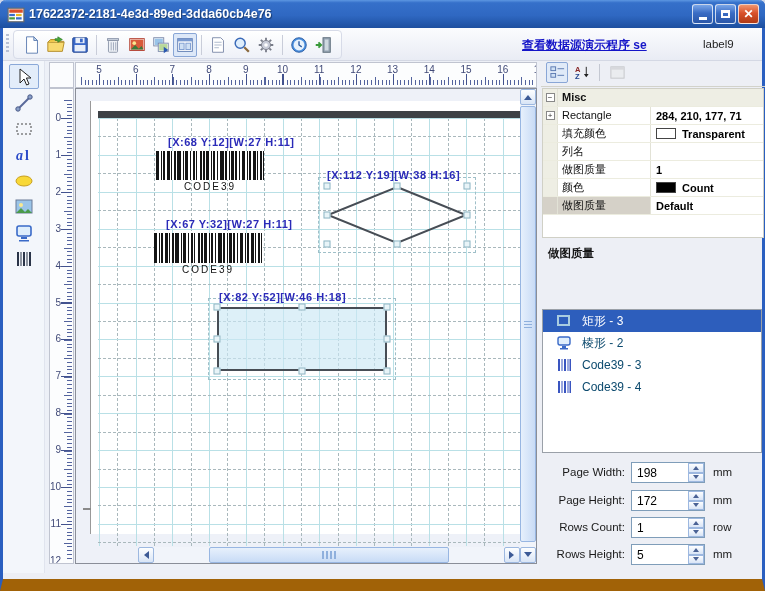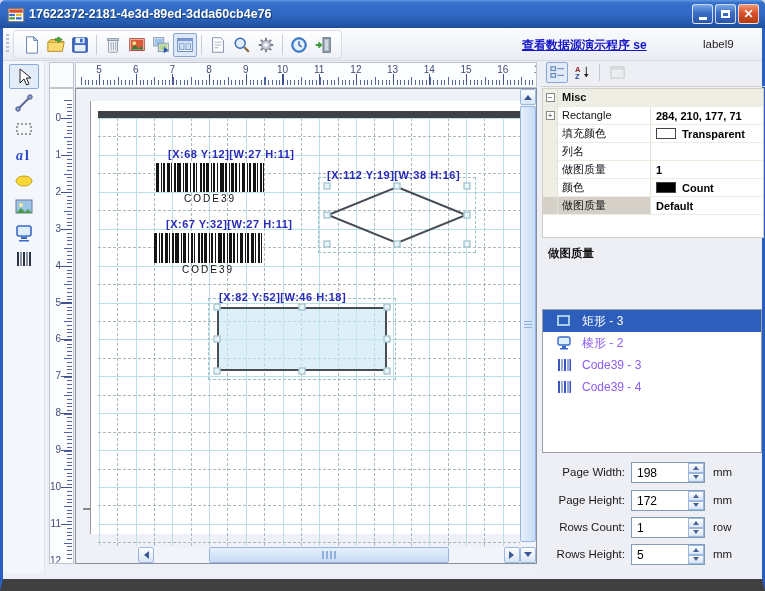--- a/index.html
+++ b/index.html
@@ -1,18 +1,18 @@
 <!DOCTYPE html>
 <html><head>
 <meta charset="utf-8">
 <style>
   html,body{margin:0;padding:0;width:765px;height:591px;overflow:hidden;
     font-family:"Liberation Sans",sans-serif;background:#cfd8ea;}
   .win{position:absolute;inset:0;background:#edeff5;border-left:3px solid #2a5fc0;
-    border-right:3px solid #2a5fc0;border-bottom:12px solid #404040;box-sizing:border-box;
+    border-right:3px solid #2a5fc0;border-bottom:12px solid #a16207;box-sizing:border-box;
     border-radius:6px 6px 0 0;}
   
   .titlebar{position:absolute;left:-3px;top:0;width:765px;height:28px;
     background:linear-gradient(180deg,#5d97e2 0%,#3570ca 10%,#2f68c2 55%,#1d4f9f 100%);
     border-radius:6px 6px 0 0;display:flex;align-items:center;}
   .app-icon{width:18px;height:16px;margin:0 4px 0 7px;}
   .title-text{color:#fff;font-size:12.5px;font-weight:bold;text-shadow:1px 1px 1px #16386e;
     white-space:nowrap;}
   .win-btns{position:absolute;right:6px;top:4px;display:flex;gap:2px;}
   .wbtn{width:21px;height:20px;border-radius:3px;border:1px solid rgba(255,255,255,.75);
@@ -111,21 +111,21 @@
   .pg-value{flex:1;padding-left:5px;font-weight:bold;color:#000;overflow:hidden;white-space:nowrap;display:flex;align-items:center;}
   .pg-cat{background:#eeeee4;}
   .pg-cat .pg-label{font-weight:bold;border-right:none;width:auto;background:#eeeee4;}
   .pg-row.sel-row .pg-margin,.pg-row.sel-row .pg-label{background:#d5d1c8;}
   .swatch{display:inline-block;width:20px;height:11px;border:1px solid #444;margin-right:6px;box-sizing:border-box;}
   .desc{position:absolute;left:545px;top:246px;width:212px;font-size:11.5px;color:#151515;}
   .desc-title{font-weight:bold;margin-bottom:3px;}
   .desc-text{line-height:1.35;}
   .listbox{position:absolute;left:539px;top:309px;width:220px;height:144px;background:#fff;
     border:1px solid #9aa0a8;box-sizing:border-box;overflow:hidden;}
-  .li{height:22px;display:flex;align-items:center;padding-left:13px;gap:10px;font-size:12px;color:#8b5cf6;}
+  .li{height:22px;display:flex;align-items:center;padding-left:13px;gap:10px;font-size:12px;color:#0c4a6e;}
   .li svg{width:16px;height:16px;flex:0 0 16px;}
   .li.selected{background:#2d5ebc;color:#fff;}
   
   .ps-row{position:absolute;left:538px;width:224px;height:22px;}
   .ps-row label{position:absolute;left:0;top:0;width:84px;text-align:right;font-size:11.5px;color:#1a1a1a;line-height:21px;}
   .spinbox{position:absolute;left:90px;top:0;width:74px;height:21px;border:1px solid #7f9db9;background:#fff;box-sizing:border-box;}
   .spinbox input{position:absolute;left:0;top:0;width:54px;height:100%;border:none;outline:none;
     font-size:12px;font-family:"Liberation Sans",sans-serif;padding:0 0 0 5px;box-sizing:border-box;}
   .spinner{position:absolute;right:0;top:0;width:16px;height:100%;display:flex;flex-direction:column;}
   .spinner b{flex:1;background:linear-gradient(180deg,#fdfeff,#d9e5f6);border:1px solid #9db8e0;
@@ -404,21 +404,21 @@
           <div class="ghd" style="top: 203px;"></div>
           <div class="ghd" style="top: 240px;"></div>
           <div class="ghd" style="top: 277px;"></div>
           <div class="ghd" style="top: 314px;"></div>
           <div class="ghd" style="top: 351px;"></div>
           <div class="ghd" style="top: 387px;"></div>
           <div class="ghd" style="top: 424px;"></div>
         </div>
       <div class="pagemark"></div>
 
-      <div class="obj" style="left:80px;top:74px;width:108px;">
+      <div class="obj" style="left:80px;top:62px;width:108px;">
         <div class="obj-label" style="top:-15px;left:12px;">[X:68 Y:12][W:27 H:11]</div>
         <div class="bars" style="height:29px;">
             <i style="left: 0px; width: 3px;"></i>
             <i style="left: 5px; width: 1px;"></i>
             <i style="left: 7px; width: 2px;"></i>
             <i style="left: 11px; width: 3px;"></i>
             <i style="left: 15px; width: 1px;"></i>
             <i style="left: 18px; width: 2px;"></i>
             <i style="left: 21px; width: 4px;"></i>
             <i style="left: 27px; width: 1px;"></i>

